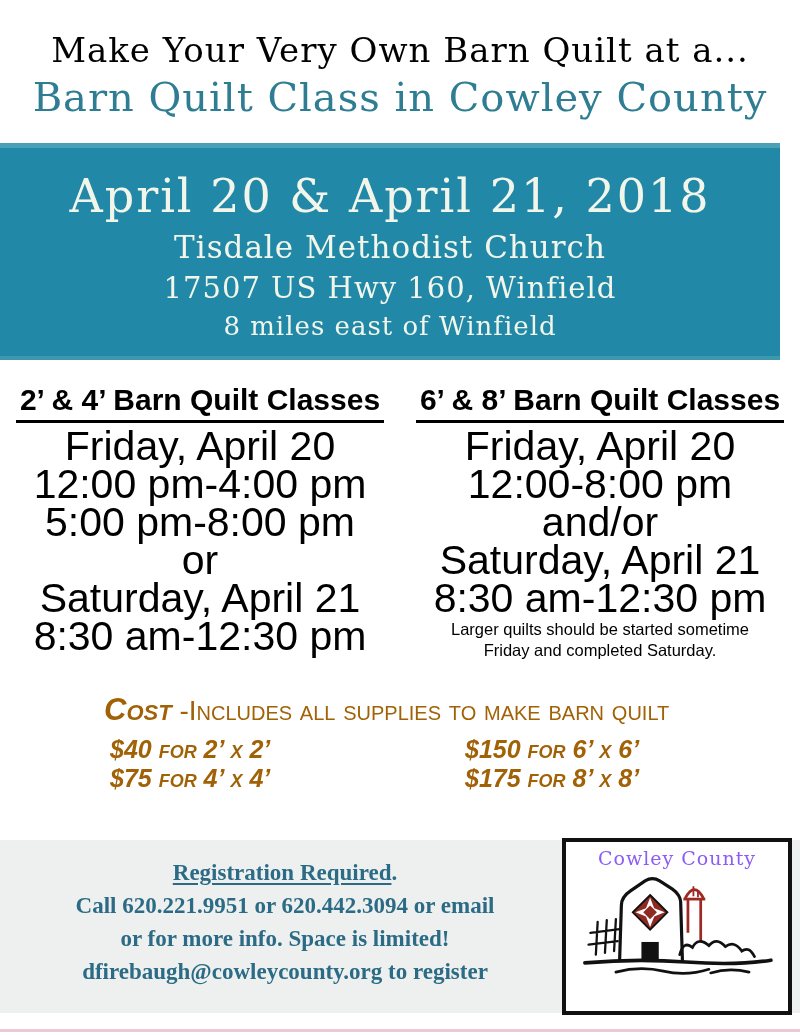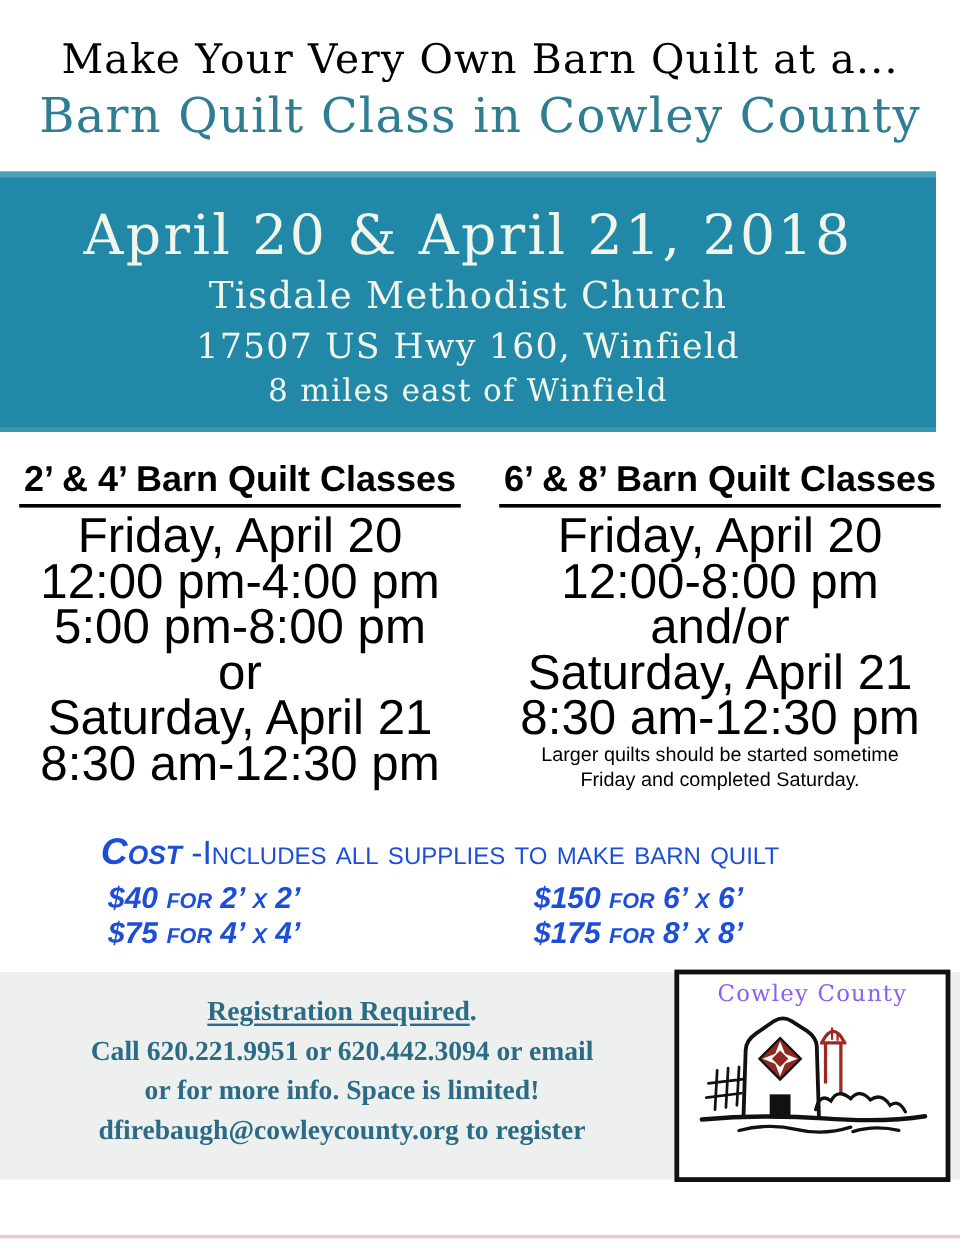--- a/index.html
+++ b/index.html
@@ -28,31 +28,31 @@
   
   .columns { position:absolute; top:383px; left:0; width:800px; display:flex; }
   .col { width:400px; text-align:center; color:#000; }
   .col-header { display:inline-block; font-size:30px; font-weight:bold;
                 border-bottom:3px solid #000; padding:0 4px 3px 4px; margin-bottom:4px;
                 white-space:nowrap; }
   .sched-line { font-size:41px; line-height:38px; }
   .col-note { font-size:16.5px; line-height:21px; width:360px; margin:2px auto 0 auto; }
 
   
-  .cost { position:absolute; top:692px; left:84px; width:680px; color:#1d4ed8; }
+  .cost { position:absolute; top:692px; left:104px; width:680px; color:#a16207; }
   .cost-heading { white-space:nowrap; }
   .cost-word { font-family:"Liberation Sans", sans-serif; font-weight:bold; font-style:italic;
                font-variant:small-caps; font-size:31px; }
   .cost-rest { font-variant:small-caps; font-size:28px; font-weight:500; }
   .cost-grid { display:grid; grid-template-columns:355px auto; margin-top:7px;
                margin-left:6px; }
   .cost-item { font-weight:bold; font-style:italic; font-variant:small-caps; font-size:25px; }
 
   
-  .footer { position:absolute; top:810px; left:0; width:800px; height:173px; background:#eef0ef; }
+  .footer { position:absolute; top:840px; left:0; width:800px; height:173px; background:#eef0ef; }
   .reg { position:absolute; left:20px; top:16px; width:530px; text-align:center;
          color:#2b6b85; font-family:"Liberation Serif", serif; font-weight:bold;
          font-size:23px; line-height:33px; }
   .reg-underline { text-decoration:underline; text-decoration-thickness:2px; text-underline-offset:3px; }
 
   
   .logo { position:absolute; right:8px; top:-2px; width:230px; height:177px;
           border:4px solid #111; background:#fff; text-align:center; padding-top:5px; }
   .logo-line1 { font-family:"DejaVu Serif", serif; font-size:19px; color:#8b5cf6; letter-spacing:1px; }
   .logo-line2 { font-family:"DejaVu Serif", serif; font-size:21px; color:#1a1a1a; letter-spacing:1px;

